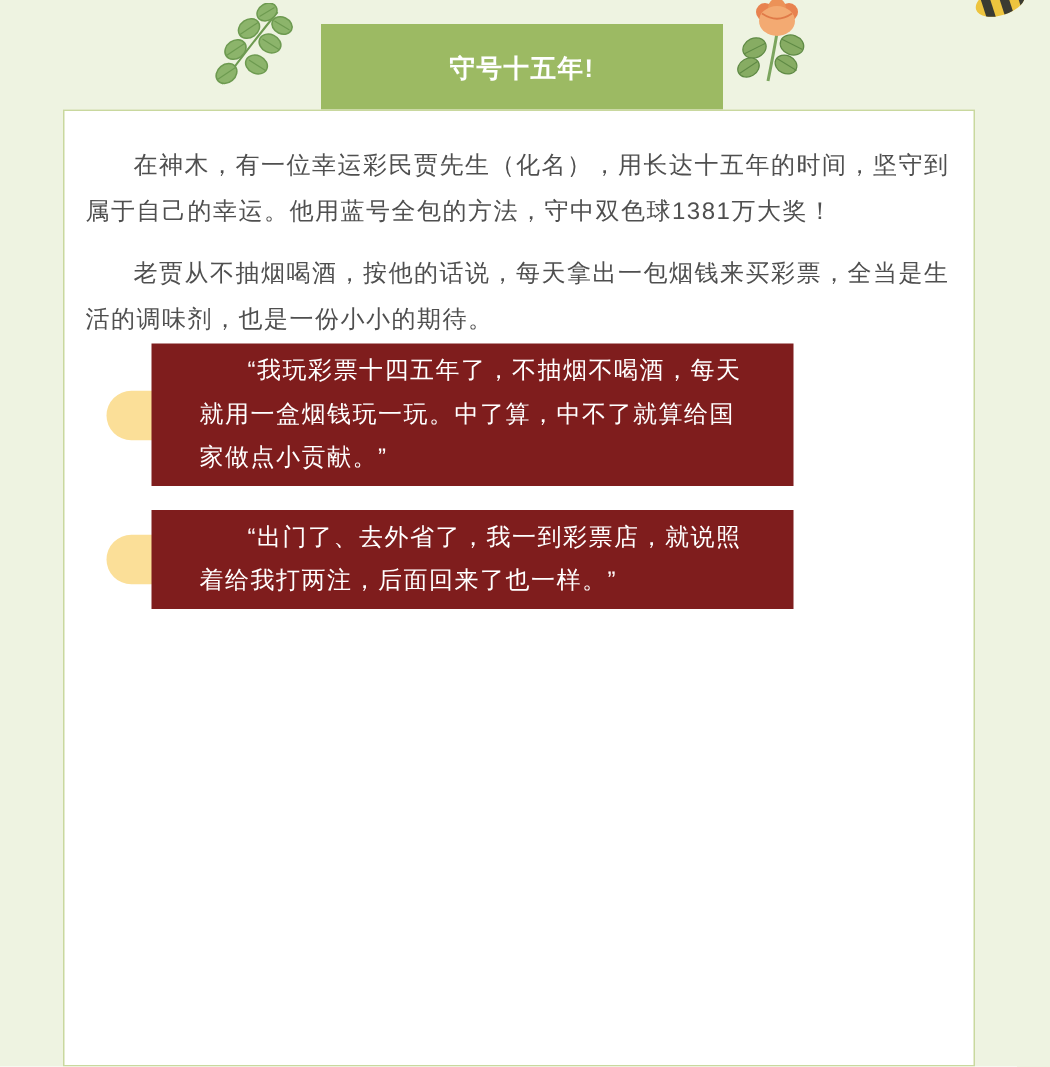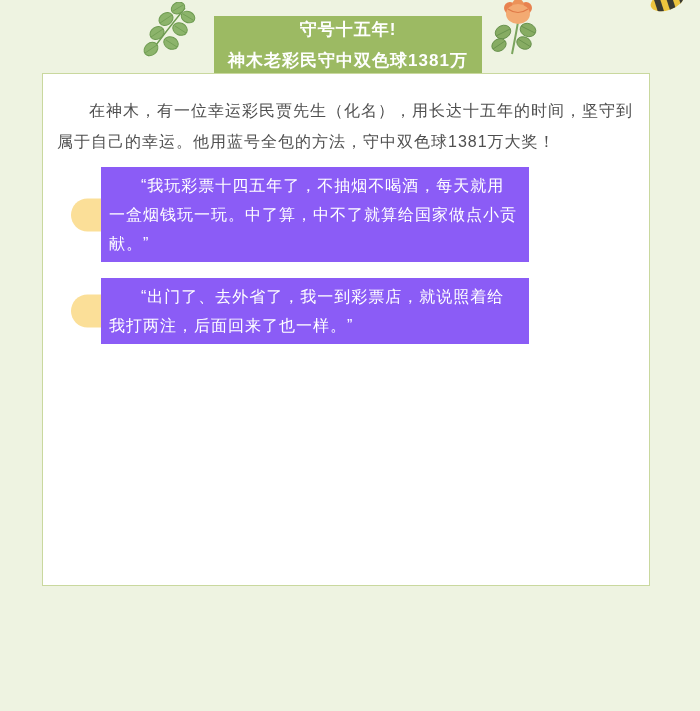--- a/index.html
+++ b/index.html
@@ -23,21 +23,21 @@
     white-space:nowrap;
   }
 
   .deco { position:absolute; }
   .deco-leaf  { left:138px; top:2px; }
   .deco-flower{ left:490px; top:0px; }
   .deco-bee   { left:648px; top:-9px; transform:rotate(-18deg); }
 
   
   .card {
-    position:absolute; left:42px; top:73px; width:608px; height:513px;
+    position:absolute; left:42px; top:73px; width:608px; height:638px;
     background:#ffffff; border:1px solid #c9d89e;
     padding:21px 14px 0 14px;
     overflow:hidden;
   }
 
   .para {
     font-size:16px; line-height:31px; letter-spacing:1px;
     color:#4f4f4f; text-indent:2em;
     margin:0 0 10px 0;
   }
@@ -48,22 +48,22 @@
     margin:0 0 16px 44px;
     width:428px;
   }
   .quote-oval {
     position:absolute; left:-30px; top:50%; transform:translateY(-50%);
     width:62px; height:33px; border-radius:17px;
     background:#fbdf98; z-index:0;
   }
   .quote-box {
     position:relative; z-index:1;
-    background:#8b5cf6;
-    padding:4px 8px;
+    background:#7f1d1d;
+    padding:4px 32px;
   }
   .quote-text {
     color:#ffffff; font-size:16px; line-height:29px; letter-spacing:1px;
     text-indent:2em;
   }
 </style>
 </head>
 <body>
 
 <div class="deco deco-leaf">
@@ -81,21 +81,20 @@
       <ellipse cx="13" cy="47" rx="7.5" ry="6" transform="rotate(-40 13 47)"></ellipse>
     </g>
     <g stroke="#6d9a50" stroke-width="0.8" fill="none">
       <path d="M35 9 L45 3 M45 12 L55 18 M22 21 L34 13 M37 24 L48 31 M13 35 L25 27 M28 38 L39 45 M7 51 L19 43"></path>
     </g>
   </svg>
 </div>
 
 <div class="header-banner">
   <div class="h-line">守号十五年!</div>
-  <div class="h-line">神木老彩民守中双色球1381万</div>
 </div>
 
 <div class="deco deco-flower">
   <svg width="56" height="58" viewBox="0 0 56 58">
     <path d="M28 22 C 26 34, 24 44, 22 54" stroke="#7ba55e" stroke-width="2" fill="none"></path>
     <g fill="#87ac63" stroke="#5f8a45" stroke-width="0.8">
       <ellipse cx="13" cy="32" rx="8" ry="6.5" transform="rotate(-25 13 32)"></ellipse>
       <ellipse cx="38" cy="30" rx="8" ry="6.5" transform="rotate(20 38 30)"></ellipse>
       <ellipse cx="9" cy="45" rx="7.5" ry="6" transform="rotate(-30 9 45)"></ellipse>
       <ellipse cx="34" cy="43" rx="7.5" ry="6" transform="rotate(25 34 43)"></ellipse>
@@ -126,20 +125,21 @@
       <rect x="20" y="0" width="6" height="22"></rect>
       <rect x="32" y="0" width="6" height="22"></rect>
     </g>
   </svg>
 </div>
 
 <div class="card">
 
   <p class="para">在神木，有一位幸运彩民贾先生（化名），用长达十五年的时间，坚守到属于自己的幸运。他用蓝号全包的方法，守中双色球1381万大奖！</p>
 
+  <p class="para tight">老贾从不抽烟喝酒，按他的话说，每天拿出一包烟钱来买彩票，全当是生活的调味剂，也是一份小小的期待。</p>
 
   <div class="quote-wrap">
     <div class="quote-oval"></div>
     <div class="quote-box">
       <div class="quote-text">“我玩彩票十四五年了，不抽烟不喝酒，每天就用一盒烟钱玩一玩。中了算，中不了就算给国家做点小贡献。”</div>
     </div>
   </div>
 
 
 

